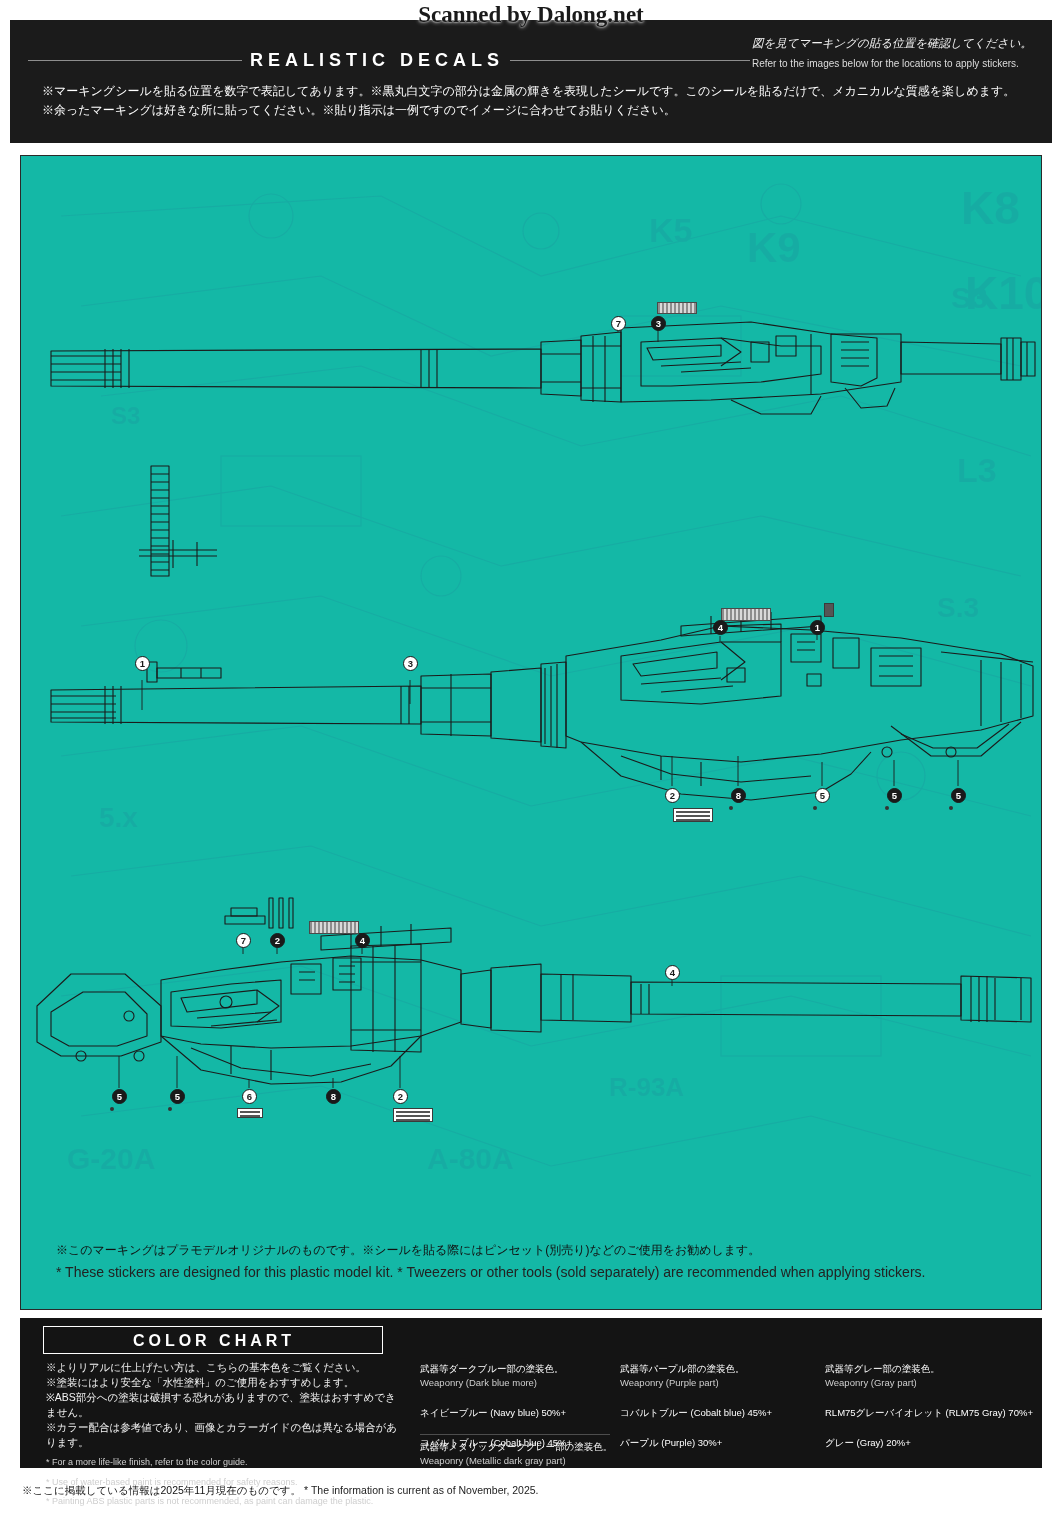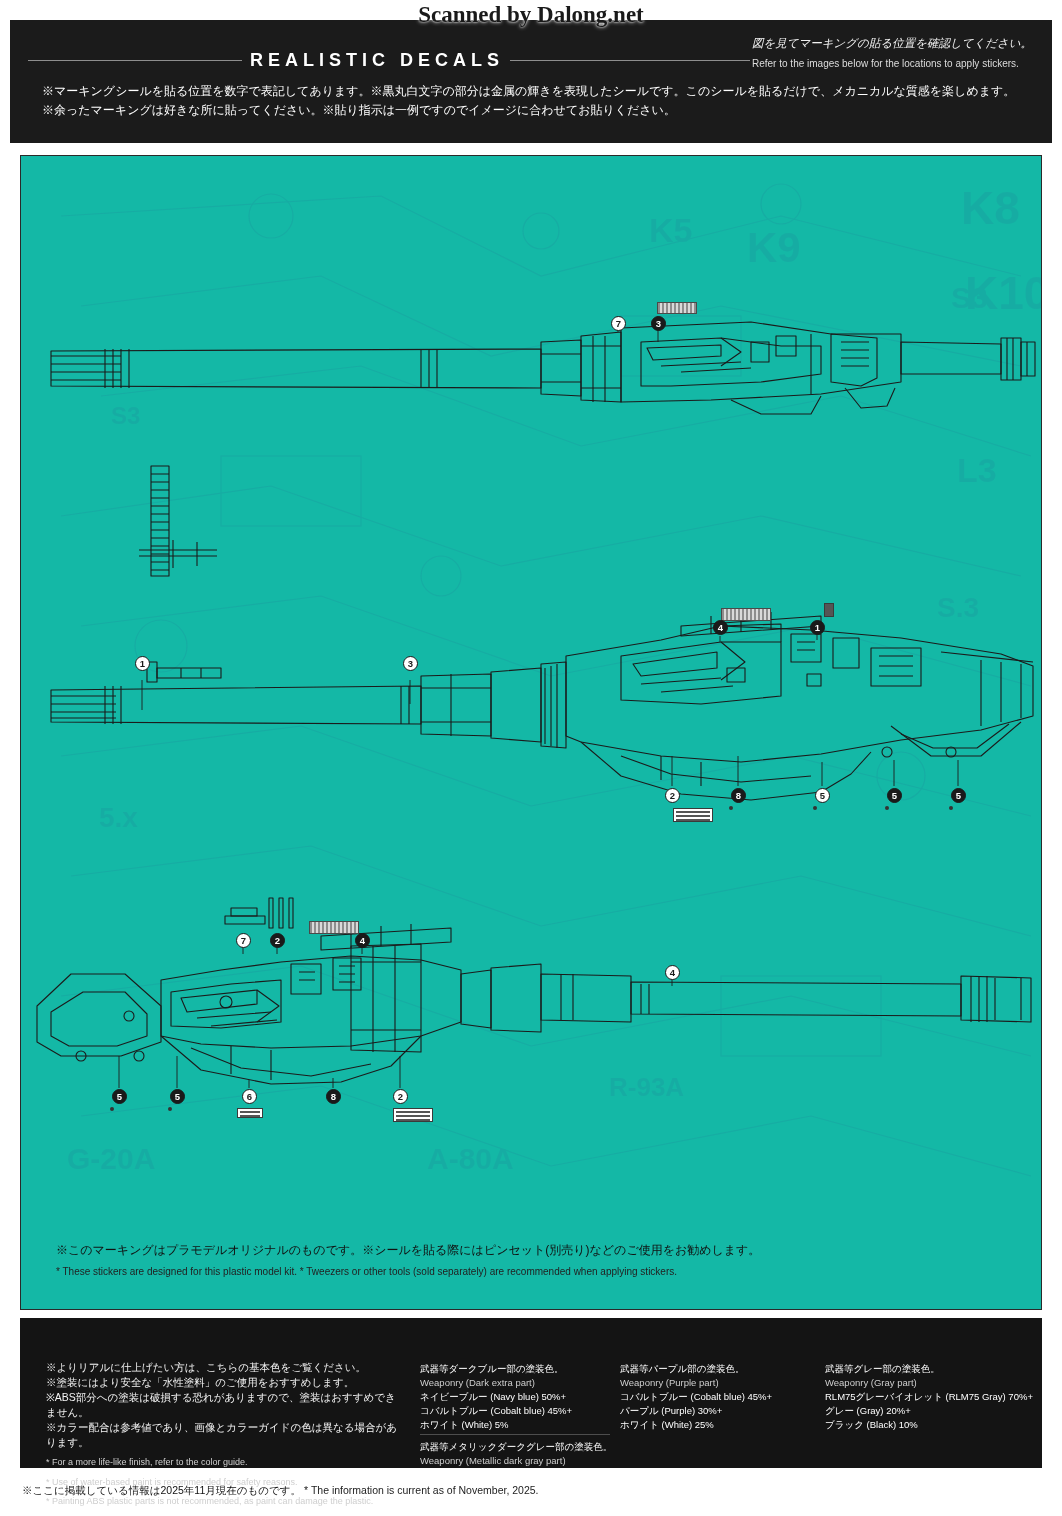--- a/index.html
+++ b/index.html
@@ -179,21 +179,21 @@
 
   
   .bottom-notes {
     position: absolute;
     left: 56px;
     top: 1240px;
     width: 940px;
     z-index: 12;
   }
   .bottom-notes .jp { font-size: 12px; line-height: 20px; color: #111; }
-  .bottom-notes .en { font-size: 10px; line-height: 16px; color: #222; margin-top: 4px; }
+  .bottom-notes .en { font-size: 14px; line-height: 16px; color: #222; margin-top: 4px; }
 
   
   .colorchart-band {
     position: absolute;
     left: 20px;
     top: 1318px;
     width: 1022px;
     height: 150px;
     background: #141414;
     color: #fff;
@@ -229,21 +229,21 @@
   .cc-left .en { font-size: 9px; line-height: 13.5px; color: #cfcfcf; margin-top: 6px; }
 
   .cc-col {
     position: absolute;
     width: 200px;
     font-size: 9.5px;
     line-height: 14px;
   }
   .cc-col .hdr-jp { color:#ffffff; }
   .cc-col .hdr-en { color:#cfcfcf; }
-  .cc-col .line { color:#ffffff; }
+  .cc-col .line { color:#ffffff;margin-top:16px; }
   .cc-col .sep {
     height: 1px;
     background: #4d4d4d;
     margin: 4px 0 5px 0;
     width: 190px;
   }
   .cc-c1 { left: 400px; top: 44px; }
   .cc-c2 { left: 600px; top: 44px; }
   .cc-c3 { left: 805px; top: 44px; width: 215px; }
   .cc-c4 { left: 400px; top: 112px; }
@@ -537,35 +537,38 @@
   <div class="callout filled" style="left:305px;top:933px;">8</div>
   <div class="callout" style="left:372px;top:933px;">2</div>
 </div>
 
 <div class="bottom-notes">
   <div class="jp">※このマーキングはプラモデルオリジナルのものです。※シールを貼る際にはピンセット(別売り)などのご使用をお勧めします。</div>
   <div class="en">* These stickers are designed for this plastic model kit.  * Tweezers or other tools (sold separately) are recommended when applying stickers.</div>
 </div>
 
 <div class="colorchart-band">
+  <div class="cc-title-box">
+    <div class="cc-title">COLOR CHART</div>
+  </div>
 
   <div class="cc-left">
     <div class="jp">※よりリアルに仕上げたい方は、こちらの基本色をご覧ください。</div>
     <div class="jp">※塗装にはより安全な「水性塗料」のご使用をおすすめします。</div>
     <div class="jp">※ABS部分への塗装は破損する恐れがありますので、塗装はおすすめできません。</div>
     <div class="jp">※カラー配合は参考値であり、画像とカラーガイドの色は異なる場合があります。</div>
     <div class="en">* For a more life-like finish, refer to the color guide.</div>
     <div class="en">* Use of water-based paint is recommended for safety reasons.</div>
     <div class="en">* Painting ABS plastic parts is not recommended, as paint can damage the plastic.</div>
     <div class="en">* The color blends are shown for reference and the actual color may differ from the image.</div>
   </div>
 
   <div class="cc-col cc-c1">
     <div class="hdr-jp">武器等ダークブルー部の塗装色。</div>
-    <div class="hdr-en">Weaponry (Dark extra part)</div>
+    <div class="hdr-en">Weaponry (Dark blue more)</div>
     <div class="line">ネイビーブルー (Navy blue) 50%+</div>
     <div class="line">コバルトブルー (Cobalt blue) 45%+</div>
     <div class="line">ホワイト (White) 5%</div>
   </div>
 
   <div class="cc-col cc-c2">
     <div class="hdr-jp">武器等パープル部の塗装色。</div>
     <div class="hdr-en">Weaponry (Purple part)</div>
     <div class="line">コバルトブルー (Cobalt blue) 45%+</div>
     <div class="line">パープル (Purple) 30%+</div>

